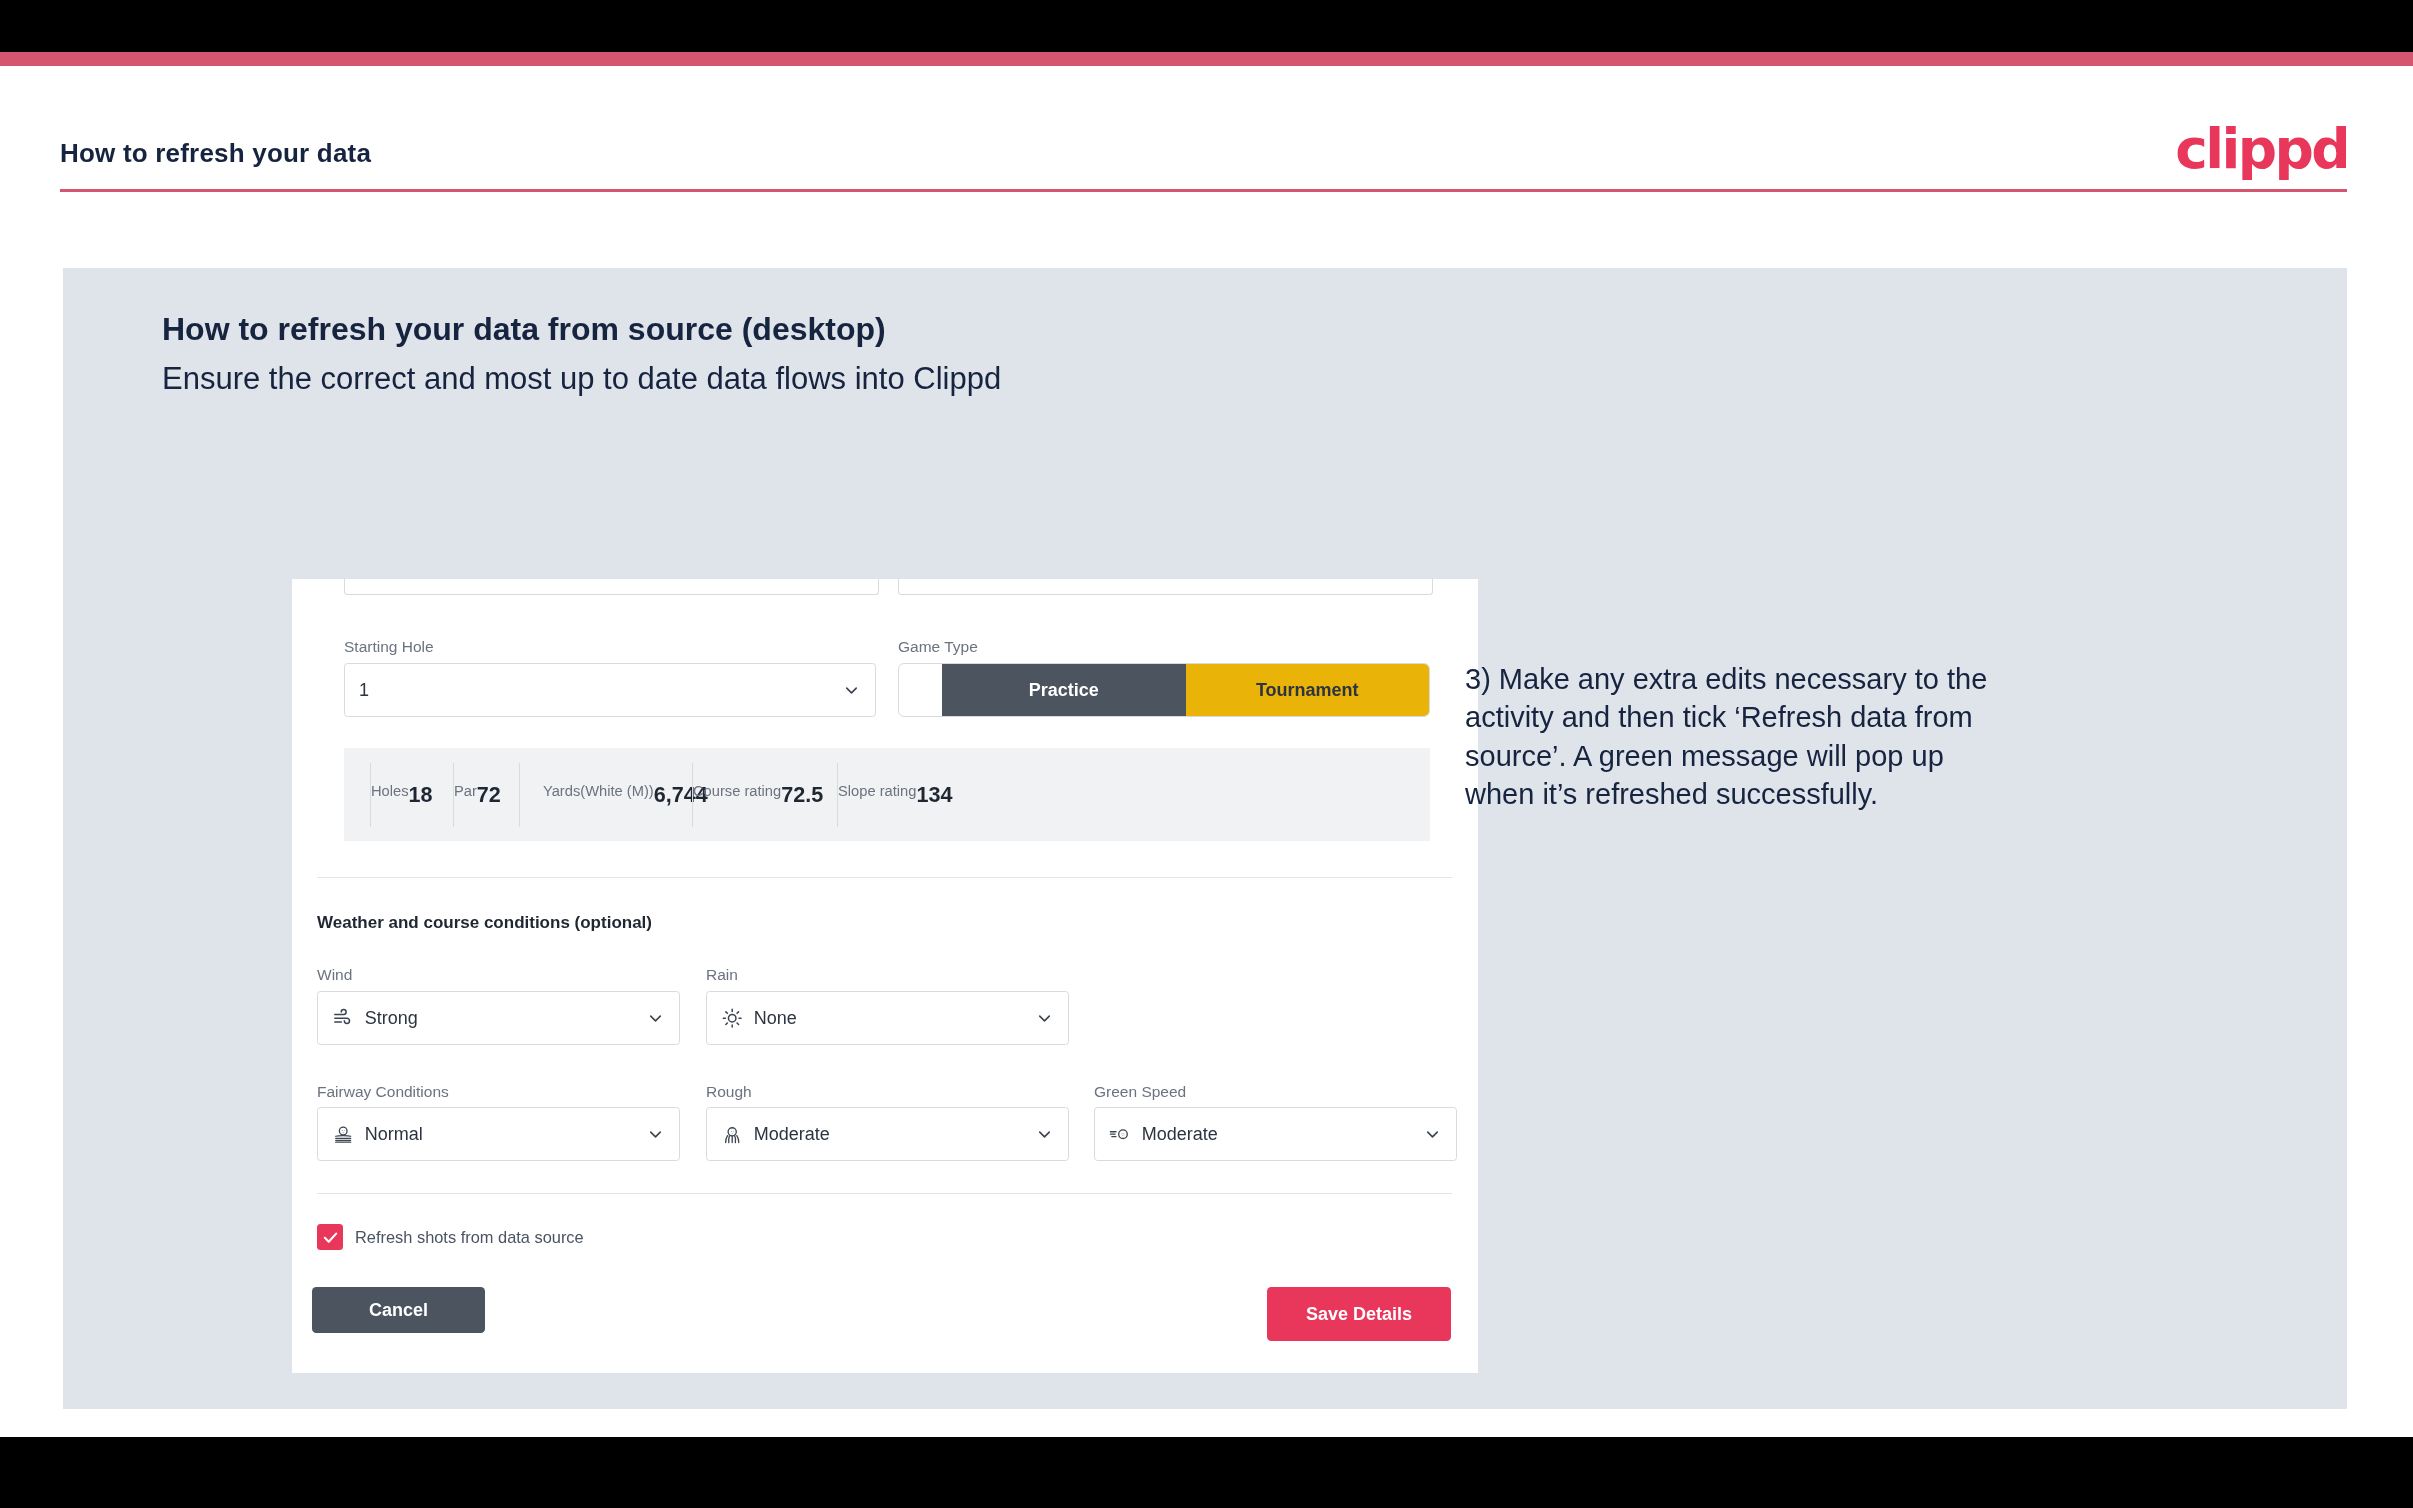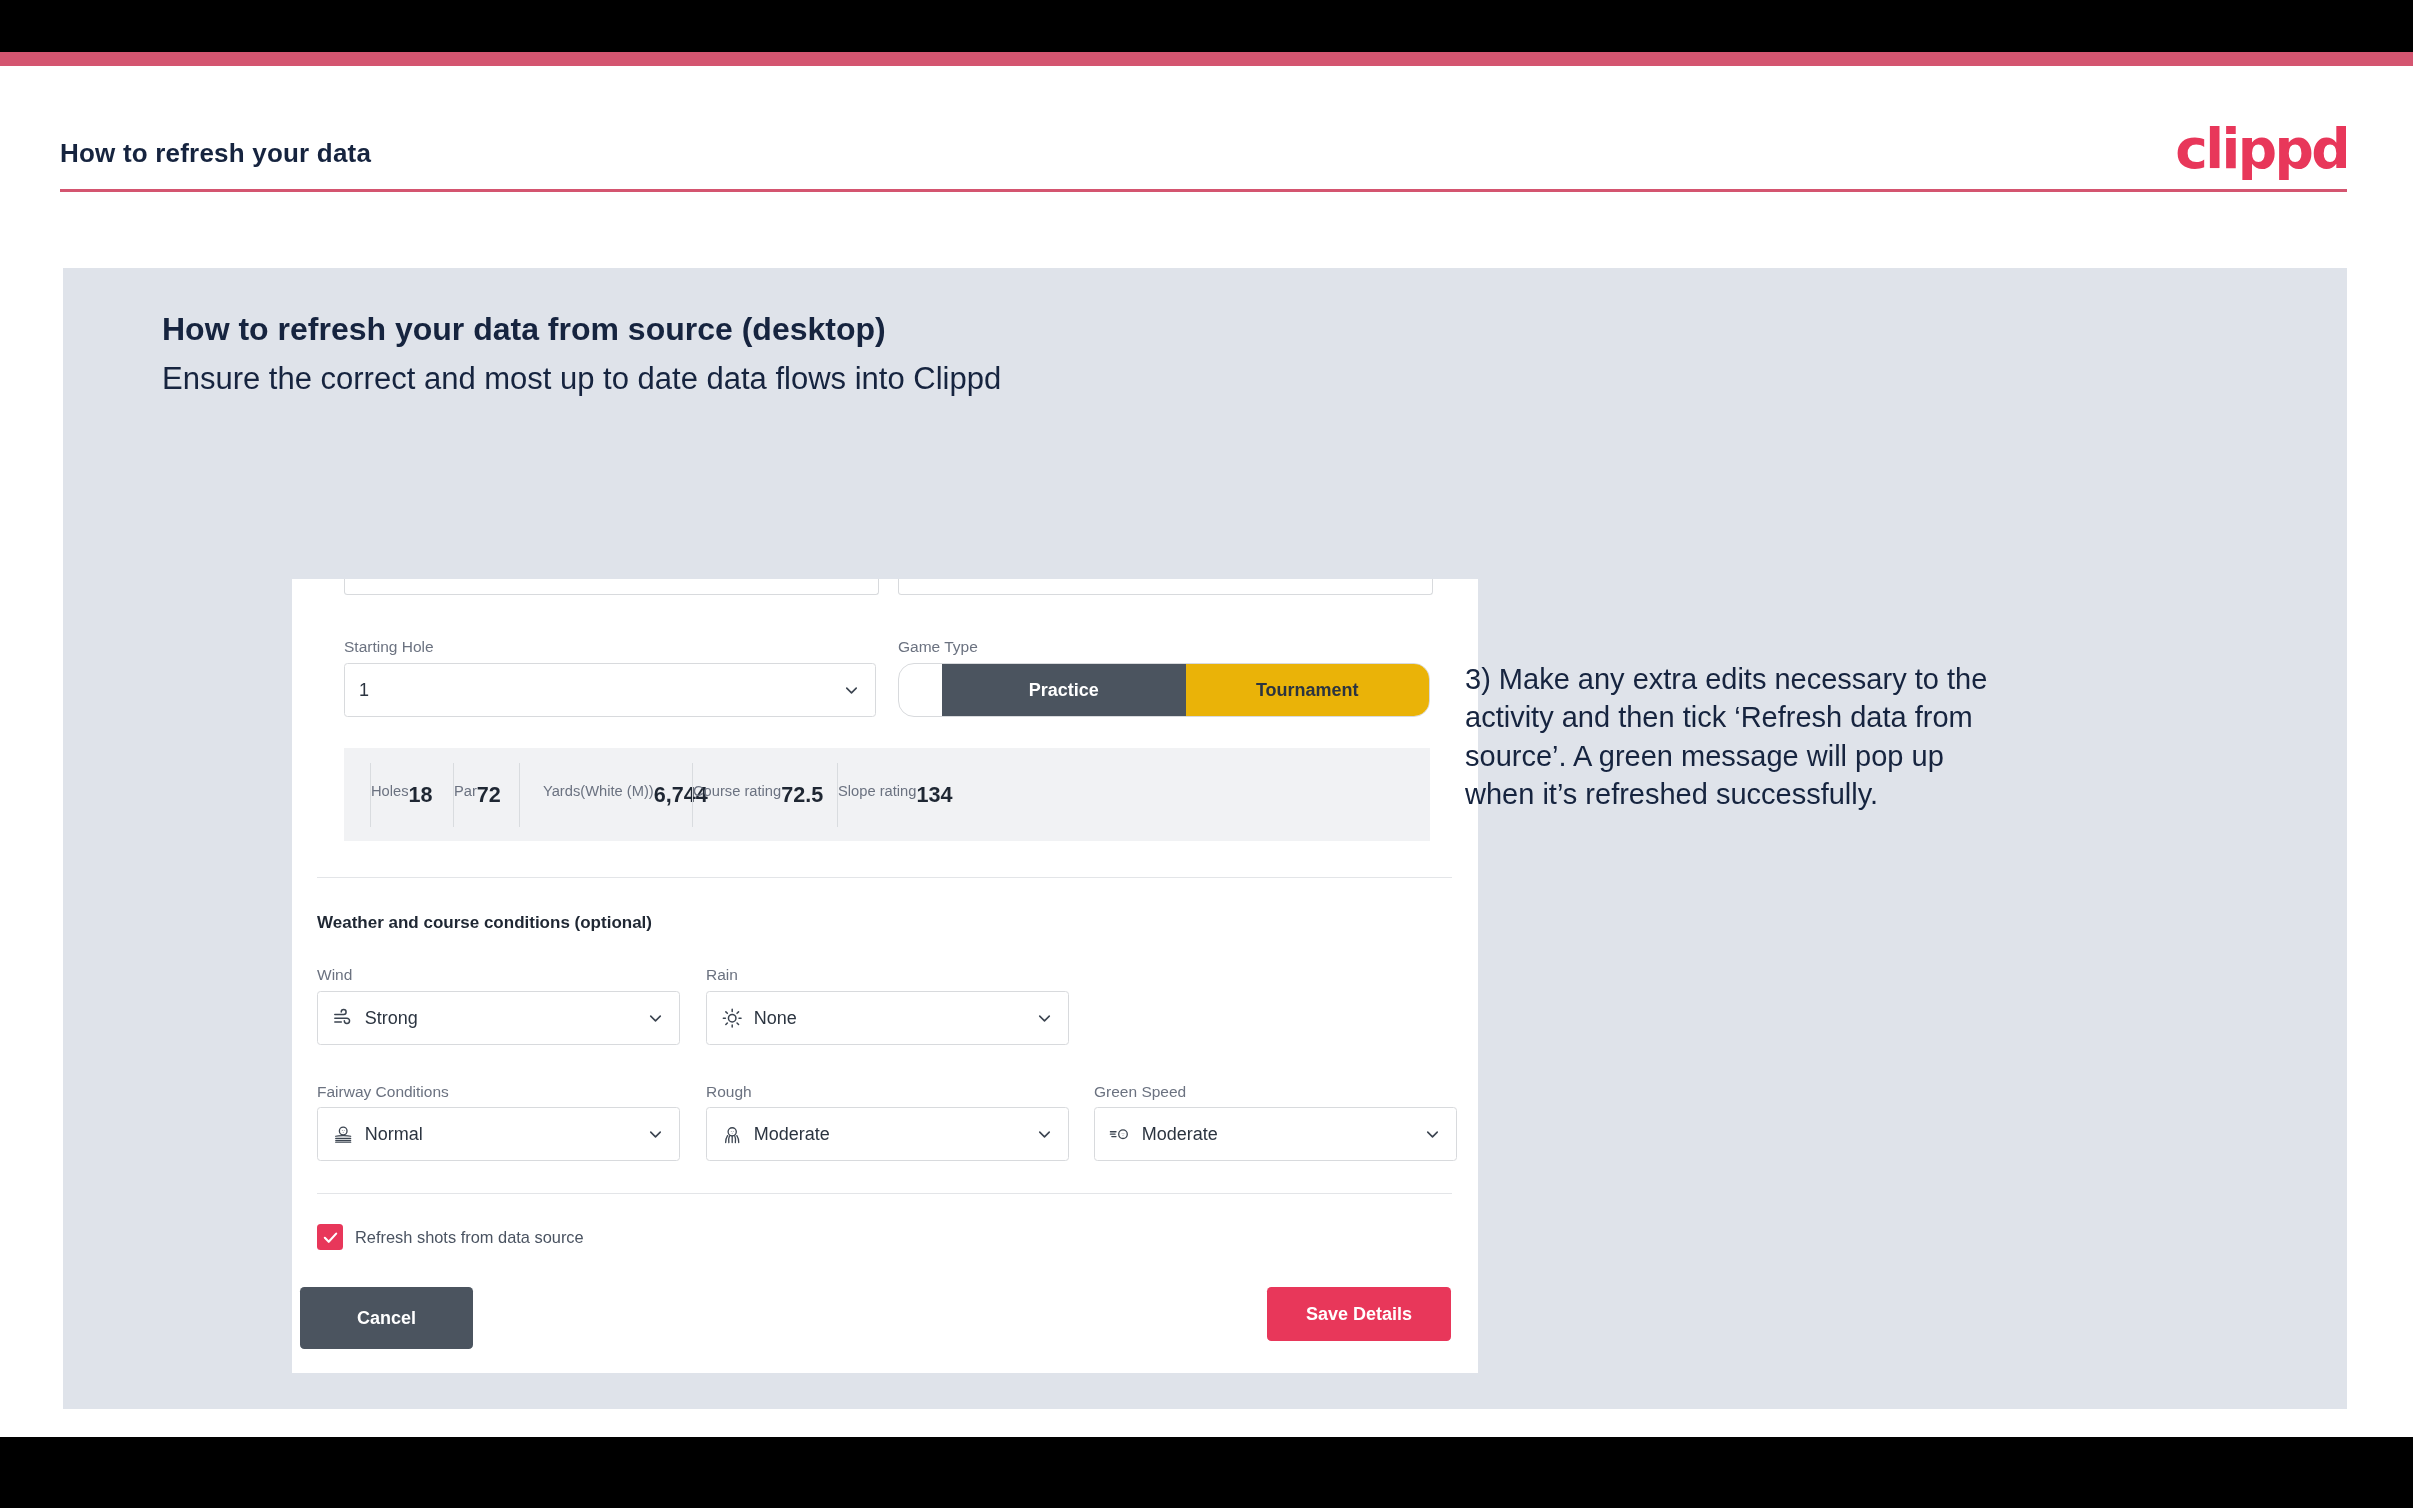--- a/index.html
+++ b/index.html
@@ -82,21 +82,21 @@
     display:flex; align-items:center; padding:0 14px;
   }
   .select-val {
     font-size:18px; color:#2b3440; flex:1;
   }
   .chev { width:19px; height:19px; flex:none; }
   .chev svg { display:block; }
 
   
   .toggle {
-    position:absolute; display:flex; border:0.9px solid #d8dadd; border-radius:16px; overflow:hidden;padding-left:43px;
+    position:absolute; display:flex; border:0.9px solid #d8dadd; border-radius:6px; overflow:hidden;padding-left:43px;
   }
   .toggle-seg {
     display:flex; align-items:center; justify-content:center;
     font-size:18px; font-weight:bold; height:100%;
   }
   .toggle-seg.active { background:#4b545f; color:#ffffff; }
   .toggle-seg.inactive { background:#eab308; color:#2b3440; }
 
   
   .course-card {
@@ -325,21 +325,21 @@
 
         <div class="check-wrap" style="left:25px; top:645px;">
           <span class="checkbox">
             <svg width="17" height="17" viewBox="0 0 24 24" fill="none" stroke="#ffffff" stroke-width="3" stroke-linecap="round" stroke-linejoin="round">
                 <polyline points="4 12.5 9.5 18 20 6.5"></polyline>
               </svg>
           </span>
           <span class="check-label">Refresh shots from data source</span>
         </div>
 
-        <div class="btn btn-cancel" style="left:8px; top:708px; width:173px; height:62px;">Cancel</div>
+        <div class="btn btn-cancel" style="left:20px; top:708px; width:173px; height:46px;">Cancel</div>
         <div class="btn btn-save" style="left:975px; top:708px; width:184px; height:54px;">Save Details</div>
 
       </div>
 
       <div class="instruction" style="left:1402px; top:392px; width:552px;">3) Make any extra edits necessary to the activity and then tick ‘Refresh data from source’. A green message will pop up when it’s refreshed successfully.</div>
 
     </div>
 
     <div class="copyright">Copyright Clippd 2022</div>
 

